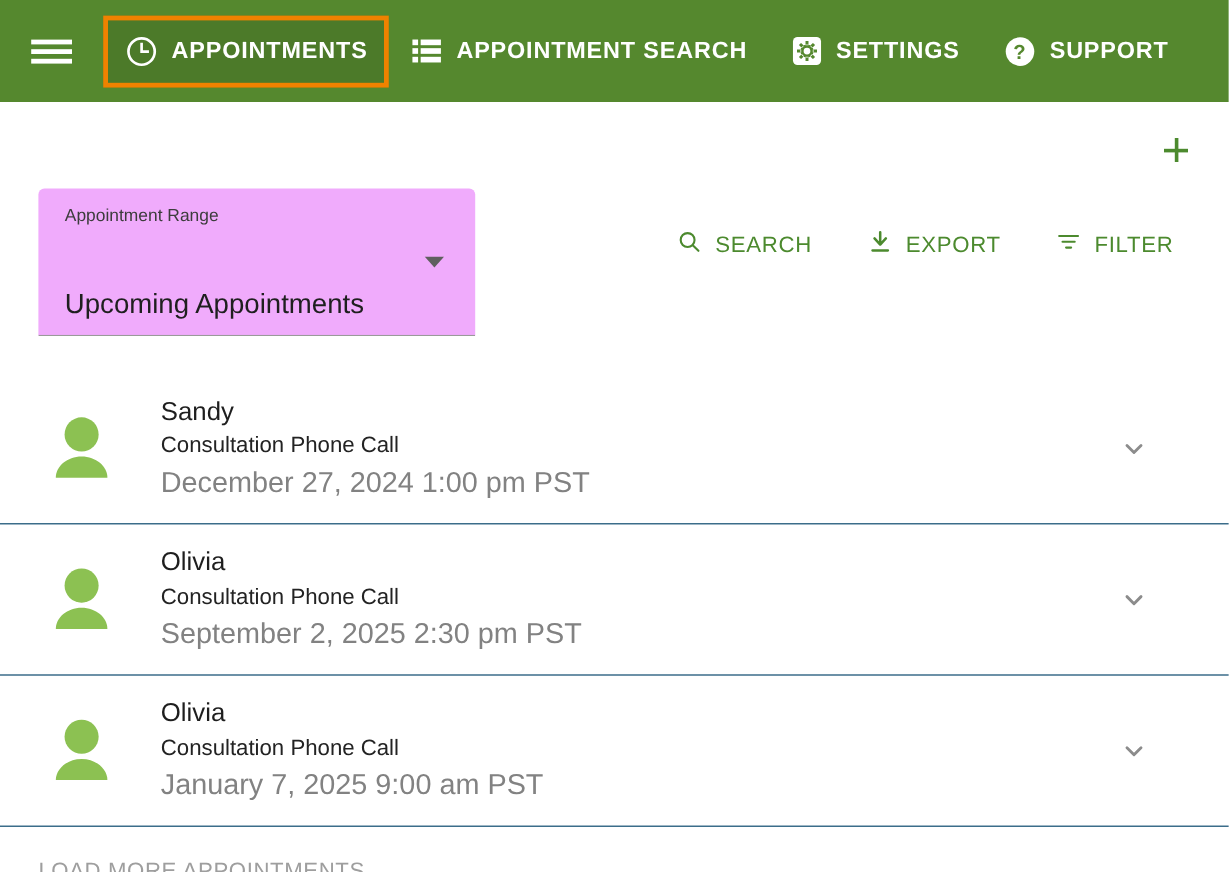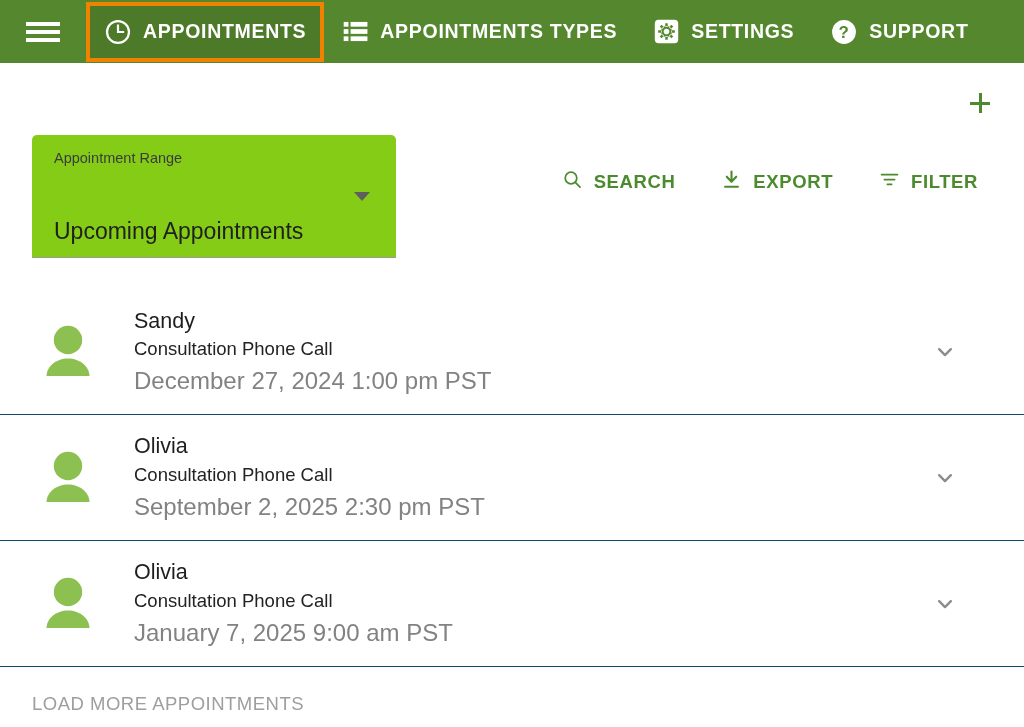--- a/index.html
+++ b/index.html
@@ -5,21 +5,21 @@
   * { box-sizing: border-box; margin: 0; padding: 0; }
   html, body {
     width: 1024px; height: 727px;
     background: #ffffff;
     font-family: "Liberation Sans", sans-serif;
     overflow: hidden;
   }
 
   
   .app-header {
-    height: 63px;
+    height: 85px;
     background: #55882e;
     display: flex;
     align-items: center;
     padding-left: 26px;
     position: relative;
     text-align: center;
   }
   .hamburger {
     width: 34px; height: 26px;
     display: flex; flex-direction: column; justify-content: space-between;
@@ -89,21 +89,21 @@
 
   .tools-row {
     display: flex;
     align-items: flex-start;
     padding: 18px 24px 0 32px;
     justify-content: space-between;
   }
 
   .select-field {
     width: 364px;
-    background: #84cc16;
+    background: #f0abfc;
     border-radius: 5px 5px 0 0;
     border-bottom: 1px solid #9a9a9a;
     padding: 13px 16px 11px 22px;
     position: relative;
     cursor: pointer;
   }
   .select-label {
     font-size: 14.5px;
     color: #3c3c3c;
     line-height: 1.5;
@@ -132,21 +132,21 @@
     gap: 42px;
     padding-top: 32px;
     padding-right: 20px;
   }
   .action-btn {
     display: flex;
     align-items: center;
     gap: 11px;
     color: #4c8a2e;
     font-size: 18.5px;
-    font-weight: bold;
+    font-weight: normal;
     letter-spacing: 0.6px;
     background: none;
     border: none;
     cursor: pointer;
     font-family: "Liberation Sans", sans-serif;
     padding: 2px;
   }
 
   
   .appt-list { margin-top: 32px; }
@@ -232,21 +232,21 @@
       <span class="icon">
         <svg width="27" height="27" viewBox="0 0 24 24" aria-hidden="true">
           <rect x="1.5" y="3.5" width="4.2" height="4.2" fill="#ffffff"></rect>
           <rect x="7.6" y="3.5" width="15" height="4.2" fill="#ffffff"></rect>
           <rect x="1.5" y="9.9" width="4.2" height="4.2" fill="#ffffff"></rect>
           <rect x="7.6" y="9.9" width="15" height="4.2" fill="#ffffff"></rect>
           <rect x="1.5" y="16.3" width="4.2" height="4.2" fill="#ffffff"></rect>
           <rect x="7.6" y="16.3" width="15" height="4.2" fill="#ffffff"></rect>
         </svg>
       </span>
-      <span class="nav-label">APPOINTMENTS TYPES</span>
+      <span class="nav-label">APPOINTMENT SEARCH</span>
     </div>
 
     <div class="nav-item">
       <span class="icon">
         <svg width="27" height="27" viewBox="0 0 24 24" aria-hidden="true">
           <rect x="1.6" y="1.6" width="20.8" height="20.8" rx="3.4" fill="#ffffff"></rect>
           <path d="M12 7.1c-2.7 0-4.9 2.2-4.9 4.9s2.2 4.9 4.9 4.9 4.9-2.2 4.9-4.9S14.7 7.1 12 7.1z
                    M10.9 4.6h2.2v3.1h-2.2z M10.9 16.3h2.2v3.1h-2.2z
                    M4.6 10.9h3.1v2.2H4.6z M16.3 10.9h3.1v2.2h-3.1z
                    M6.0 7.6 7.6 6.0 9.8 8.2 8.2 9.8z M14.2 15.8l1.6-1.6 2.2 2.2-1.6 1.6z

